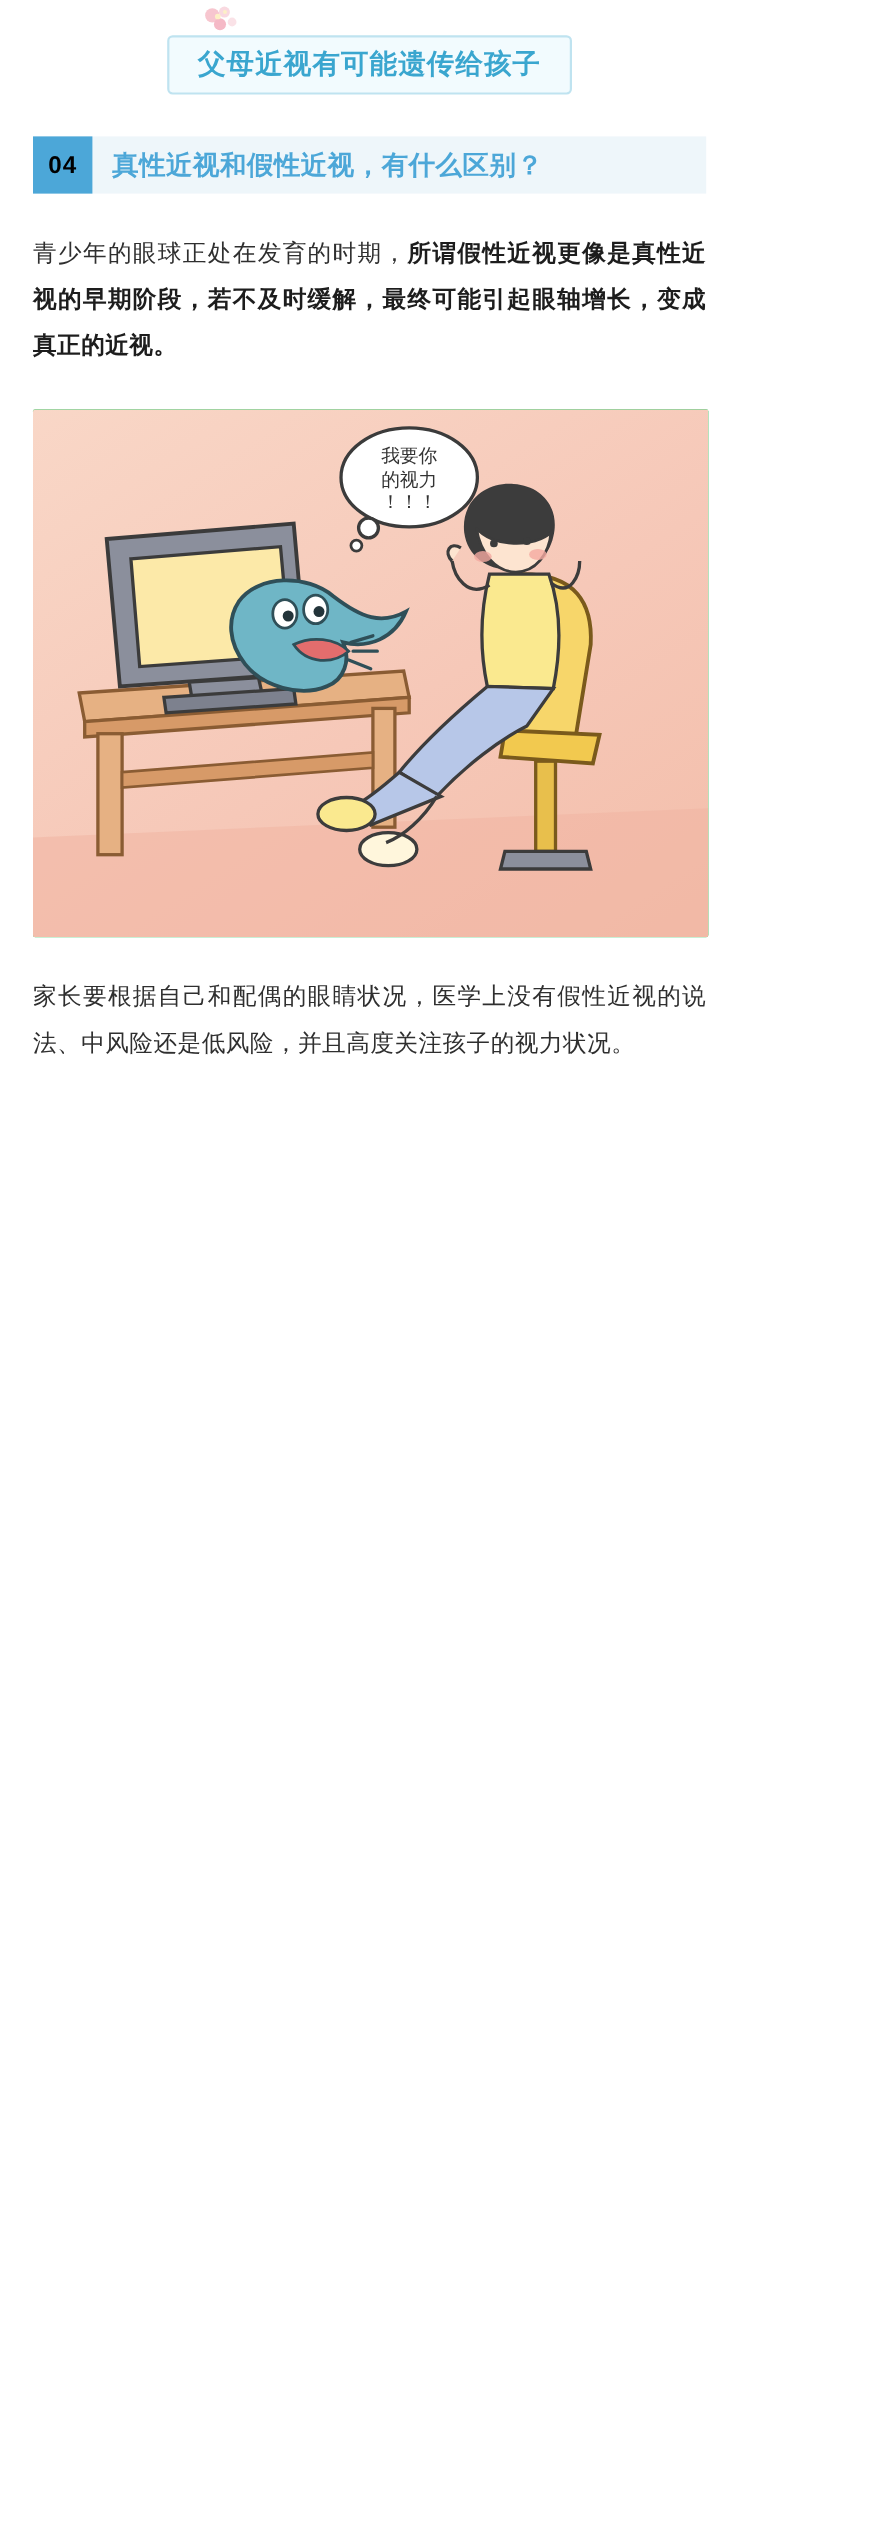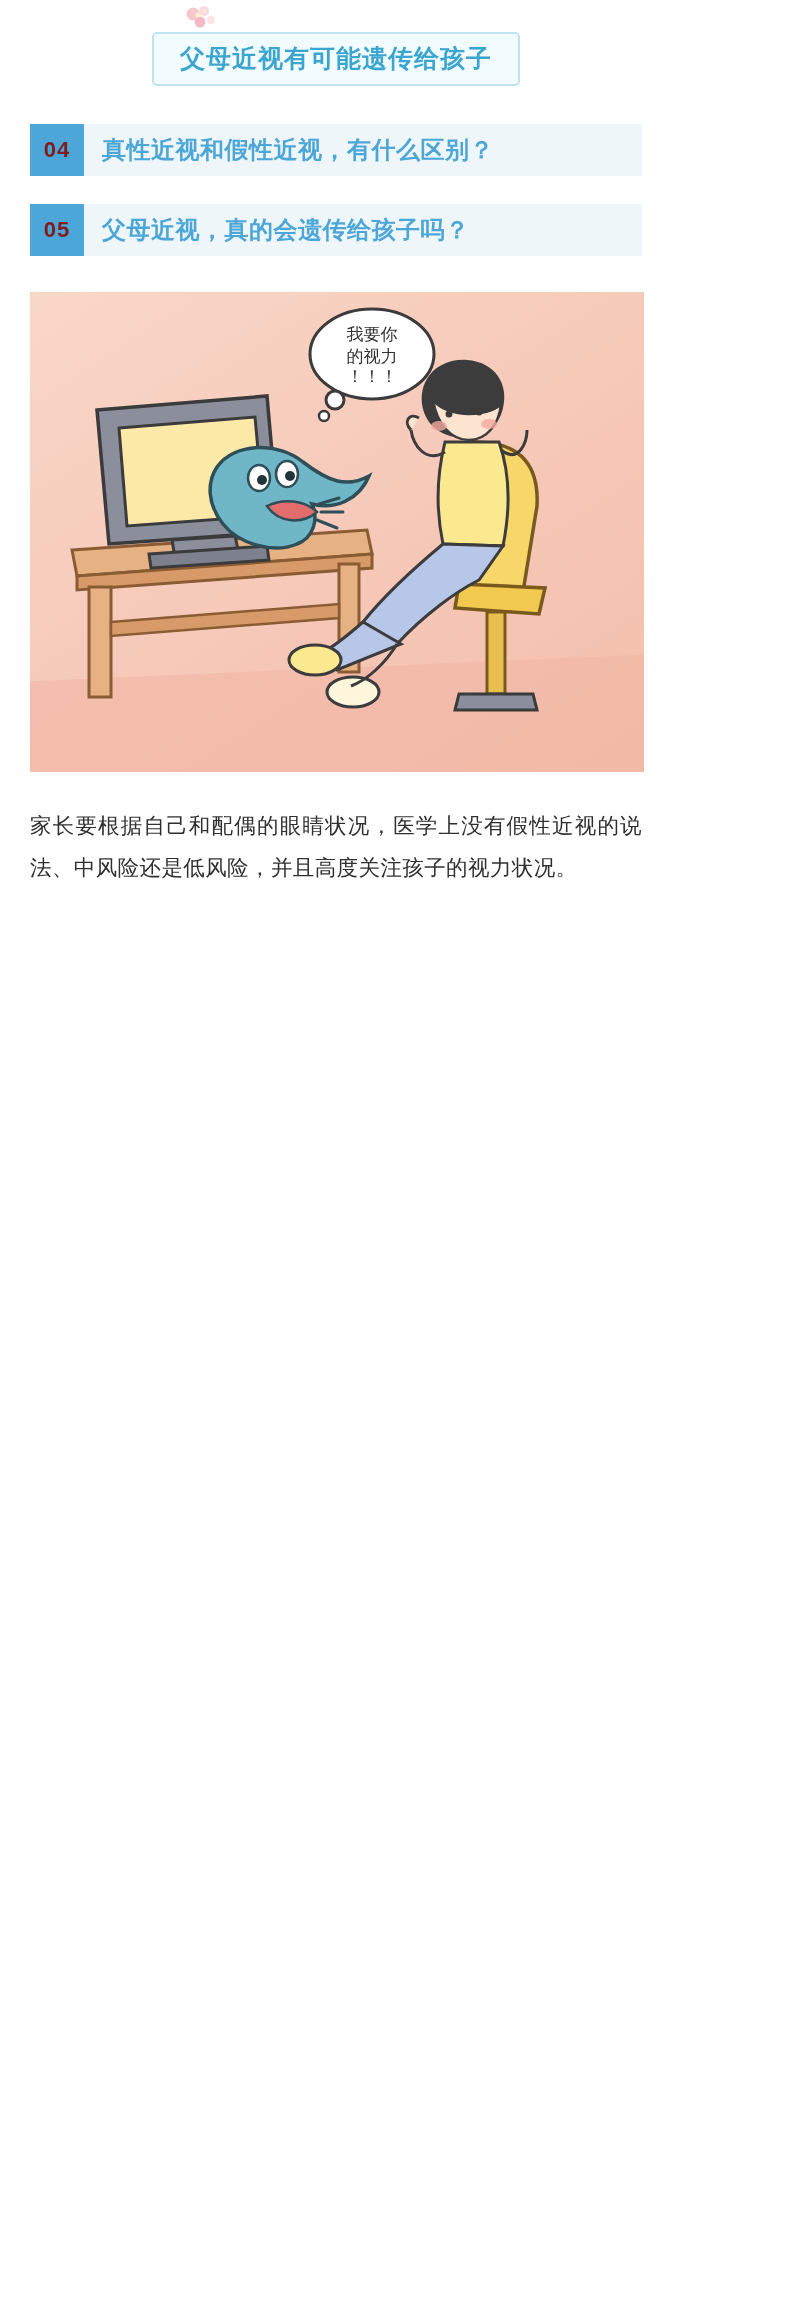--- a/index.html
+++ b/index.html
@@ -56,21 +56,21 @@
   .section-head {
     display: flex;
     align-items: stretch;
     margin: 28px 30px 0 30px;
     background: #eef6fa;
     height: 52px;
   }
   .section-num {
     width: 54px;
     background: #4ca7d8;
-    color: #7f1d1d;
+    color: #000000;
     font-size: 22px;
     font-weight: bold;
     display: flex;
     align-items: center;
     justify-content: center;
     letter-spacing: 1px;
   }
   .section-title {
     flex: 1;
     display: flex;
@@ -122,25 +122,22 @@
       <div class="title-text">父母近视有可能遗传给孩子</div>
     </div>
   </div>
 
   <div class="section-head">
     <div class="section-num">04</div>
     <div class="section-title">真性近视和假性近视，有什么区别？</div>
   </div>
 
 
-
-  <div class="section-head">
-    <div class="section-num">05</div>
-    <div class="section-title">父母近视，真的会遗传给孩子吗？</div>
-  </div>
+  <p class="para"><span>青少年的眼球正处在发育的时期，</span><span class="b">所谓假性近视更像是真性近视的早期阶段，若不及时缓解，最终可能引起眼轴增长，变成真正的近视。</span></p>
+
 
 
   <div class="figure">
     <svg viewBox="0 0 740 480" preserveAspectRatio="xMidYMid slice">
       <defs>
         <linearGradient id="bg" x1="0" y1="0" x2="1" y2="1">
           <stop offset="0%" stop-color="#f9d8c8"></stop>
           <stop offset="55%" stop-color="#f6c8b8"></stop>
           <stop offset="100%" stop-color="#f3bda9"></stop>
         </linearGradient>

